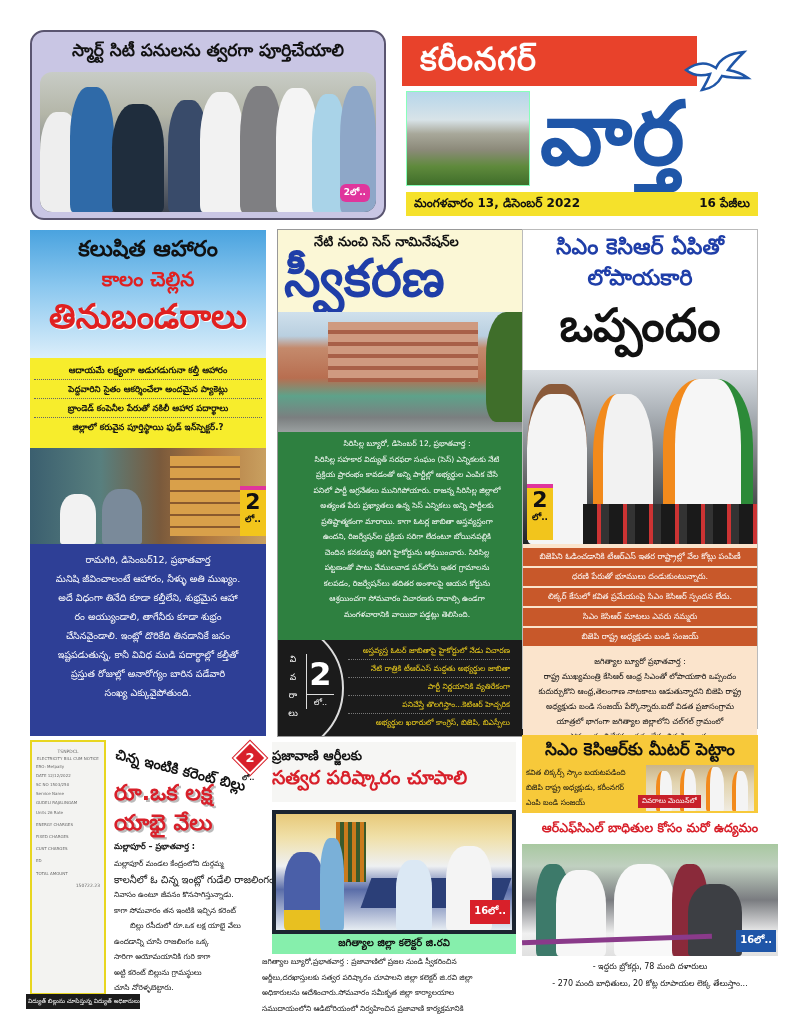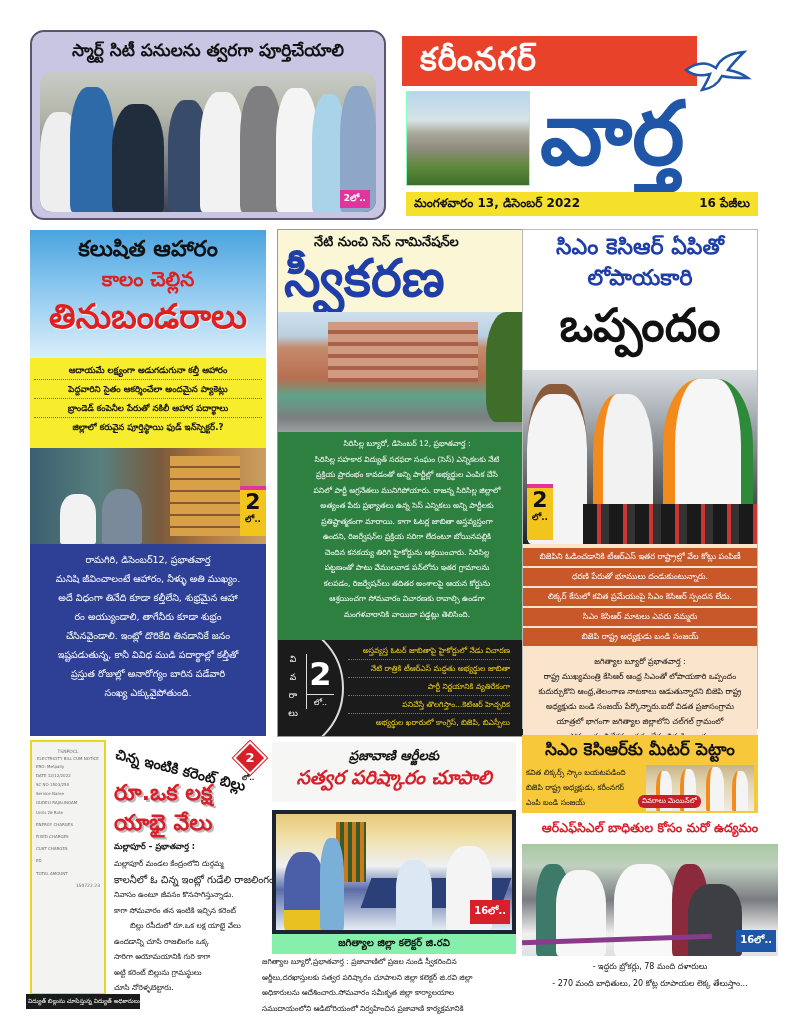--- a/index.html
+++ b/index.html
@@ -21,21 +21,21 @@
   <div class="photo" style="position:absolute;left:8px;top:40px;width:336px;height:140px;border-radius:12px;background:linear-gradient(180deg,#c8ccc6 0%,#b4b6a8 30%,#8a8e90 55%,#3c4350 100%);">
     <div class="person" style="left:0;width:40px;height:100px;background:#eee;"></div>
     <div class="person" style="left:30px;width:44px;height:125px;background:#2f6aa8;"></div>
     <div class="person" style="left:72px;width:52px;height:108px;background:#1f2d3d;"></div>
     <div class="person" style="left:128px;width:40px;height:112px;background:#394b6a;"></div>
     <div class="person" style="left:160px;width:44px;height:120px;background:#f2f2f2;"></div>
     <div class="person" style="left:200px;width:42px;height:126px;background:#7f7f82;"></div>
     <div class="person" style="left:236px;width:42px;height:124px;background:#f4f4f4;"></div>
     <div class="person" style="left:272px;width:34px;height:118px;background:#a9d3e8;"></div>
     <div class="person" style="left:300px;width:36px;height:126px;background:#8ea7c8;"></div>
-    <div style="position:absolute;right:6px;bottom:4px;background:#e0359c;color:#fff;font-size:9px;font-weight:bold;padding:3px 4px;">2లో..</div>
+    <div style="position:absolute;right:6px;bottom:10px;background:#e0359c;color:#fff;font-size:9px;font-weight:bold;padding:3px 4px;border-radius:6px;">2లో..</div>
   </div>
 </div>
 
 <div class="abs" style="left:402px;top:36px;width:360px;height:182px;">
   <div style="position:absolute;left:0;top:0;width:295px;height:50px;background:#e8422b;"></div>
   <div style="position:absolute;left:18px;top:4px;font-size:32px;font-weight:bold;color:#fff;letter-spacing:1px;">కరీంనగర్</div>
   <div style="position:absolute;left:280px;top:12px;width:70px;height:40px;">
     <svg width="70" height="44" viewBox="0 0 70 44">
         <path d="M4 22 Q20 10 34 20 Q40 6 62 4 Q50 16 46 22 Q58 24 66 30 Q48 30 40 28 Q34 40 20 42 Q26 32 28 26 Q14 30 4 22Z" fill="#fff" stroke="#1f56a8" stroke-width="2.5"></path>
       </svg>
@@ -165,21 +165,21 @@
     <div style="font-size:7.6px;line-height:15px;white-space:nowrap;">కవిత లిక్కర్స్ స్కాం బయటపడింది</div>
     <div style="font-size:7.6px;line-height:15px;white-space:nowrap;">బిజెపి రాష్ట్ర అధ్యక్షుడు, కరీంనగర్</div>
     <div style="font-size:7.6px;line-height:15px;white-space:nowrap;">ఎంపి బండి సంజయ్</div>
   </div>
   <div class="photo" style="position:absolute;left:124px;top:30px;width:108px;height:46px;background:linear-gradient(180deg,#c9b48a 0%,#e2d4b0 40%,#f0ebe0 100%);">
     <div class="person" style="left:10px;width:16px;height:40px;background:#f4f4f4;border-left:4px solid #f28a1c;"></div>
     <div class="person" style="left:34px;width:16px;height:42px;background:#f4f4f4;border-left:4px solid #f28a1c;"></div>
     <div class="person" style="left:60px;width:18px;height:44px;background:#f4f4f4;border-left:4px solid #f28a1c;"></div>
     <div class="person" style="left:86px;width:16px;height:40px;background:#f4f4f4;border-left:4px solid #f28a1c;"></div>
   </div>
-  <div style="position:absolute;left:116px;top:60px;background:#c8202a;color:#fff;font-size:7px;padding:2px 4px;border-radius:6px;">వివరాలు మెయిన్‌లో</div>
+  <div style="position:absolute;left:116px;top:60px;background:#c8202a;color:#fff;font-size:7px;padding:2px 4px;">వివరాలు మెయిన్‌లో</div>
 </div>
 
 <div class="abs" style="left:522px;top:816px;width:256px;height:200px;">
   <div style="font-size:12.5px;font-weight:bold;color:#d8202a;text-align:center;white-space:nowrap;padding-top:4px;height:28px;">ఆర్ఎఫ్‌సిఎల్ బాధితుల కోసం మరో ఉద్యమం</div>
   <div class="photo" style="position:relative;height:112px;background:linear-gradient(180deg,#a8c8a0 0%,#c0d0c0 20%,#7a7c80 50%,#f0f0f0 80%,#e0e0e0 100%);">
     <div class="person" style="left:14px;width:34px;height:92px;background:#3d7a6a;"></div>
     <div class="person" style="left:34px;width:50px;height:86px;background:#f6f6f6;"></div>
     <div class="person" style="left:92px;width:60px;height:92px;background:#f8f8f8;"></div>
     <div class="person" style="left:150px;width:36px;height:92px;background:#8a2a3a;"></div>
     <div class="person" style="left:166px;width:54px;height:72px;background:#3d3f44;"></div>
@@ -223,21 +223,21 @@
     <div style="font-size:7.4px;line-height:15.5px;white-space:nowrap;">కాగా సోమవారం తన ఇంటికి ఇచ్చిన కరెంట్</div>
     <div style="font-size:7.4px;line-height:15.5px;white-space:nowrap;margin-left:16px;">బిల్లు రసీదులో రూ.ఒక లక్ష యాభై వేలు</div>
     <div style="font-size:7.4px;line-height:15.5px;white-space:nowrap;">ఉందడాన్ని చూసి రాజలింగం ఒక్క</div>
     <div style="font-size:7.4px;line-height:15.5px;white-space:nowrap;">సారిగా అయోమయానికి గురి కాగా</div>
     <div style="font-size:7.4px;line-height:15.5px;white-space:nowrap;">అట్టి కరెంట్ బిల్లును గ్రామస్థులు</div>
     <div style="font-size:7.4px;line-height:15.5px;white-space:nowrap;">చూసి నోరెళ్ళబెట్టారు.</div>
   </div>
 </div>
 
 <div class="abs" style="left:272px;top:742px;width:244px;height:280px;">
-  <div style="background:#f6f6f4;height:60px;text-align:center;font-style:italic;">
+  <div style="background:#f6f6f4;height:60px;text-align:left;">
     <div style="font-size:13px;font-weight:bold;padding-top:6px;">ప్రజావాణి ఆర్జీలకు</div>
     <div style="font-size:19px;font-weight:bold;color:#d8202a;white-space:nowrap;">సత్వర పరిష్కారం చూపాలి</div>
   </div>
   <div style="margin-top:8px;height:124px;background:#1b2430;padding:4px;">
     <div class="photo" style="position:relative;height:116px;background:linear-gradient(180deg,#e7c97a 0%,#f0e0a8 20%,#eef0f2 45%,#5a6da8 65%,#e6ecf2 100%);">
       <div style="position:absolute;left:60px;top:8px;width:30px;height:60px;background:repeating-linear-gradient(90deg,#c97a1c 0 4px,#3a5a2a 4px 8px);"></div>
       <div class="person" style="left:8px;width:40px;height:78px;background:#4a5fa8;border-bottom:20px solid #e8c020;"></div>
       <div class="person" style="left:44px;width:24px;height:92px;background:#7ab0d8;"></div>
       <div style="position:absolute;left:90px;top:64px;width:140px;height:30px;background:#2b3f78;transform:skewX(-20deg);"></div>
       <div class="person" style="left:120px;width:36px;height:70px;background:#dbe8f4;"></div>

